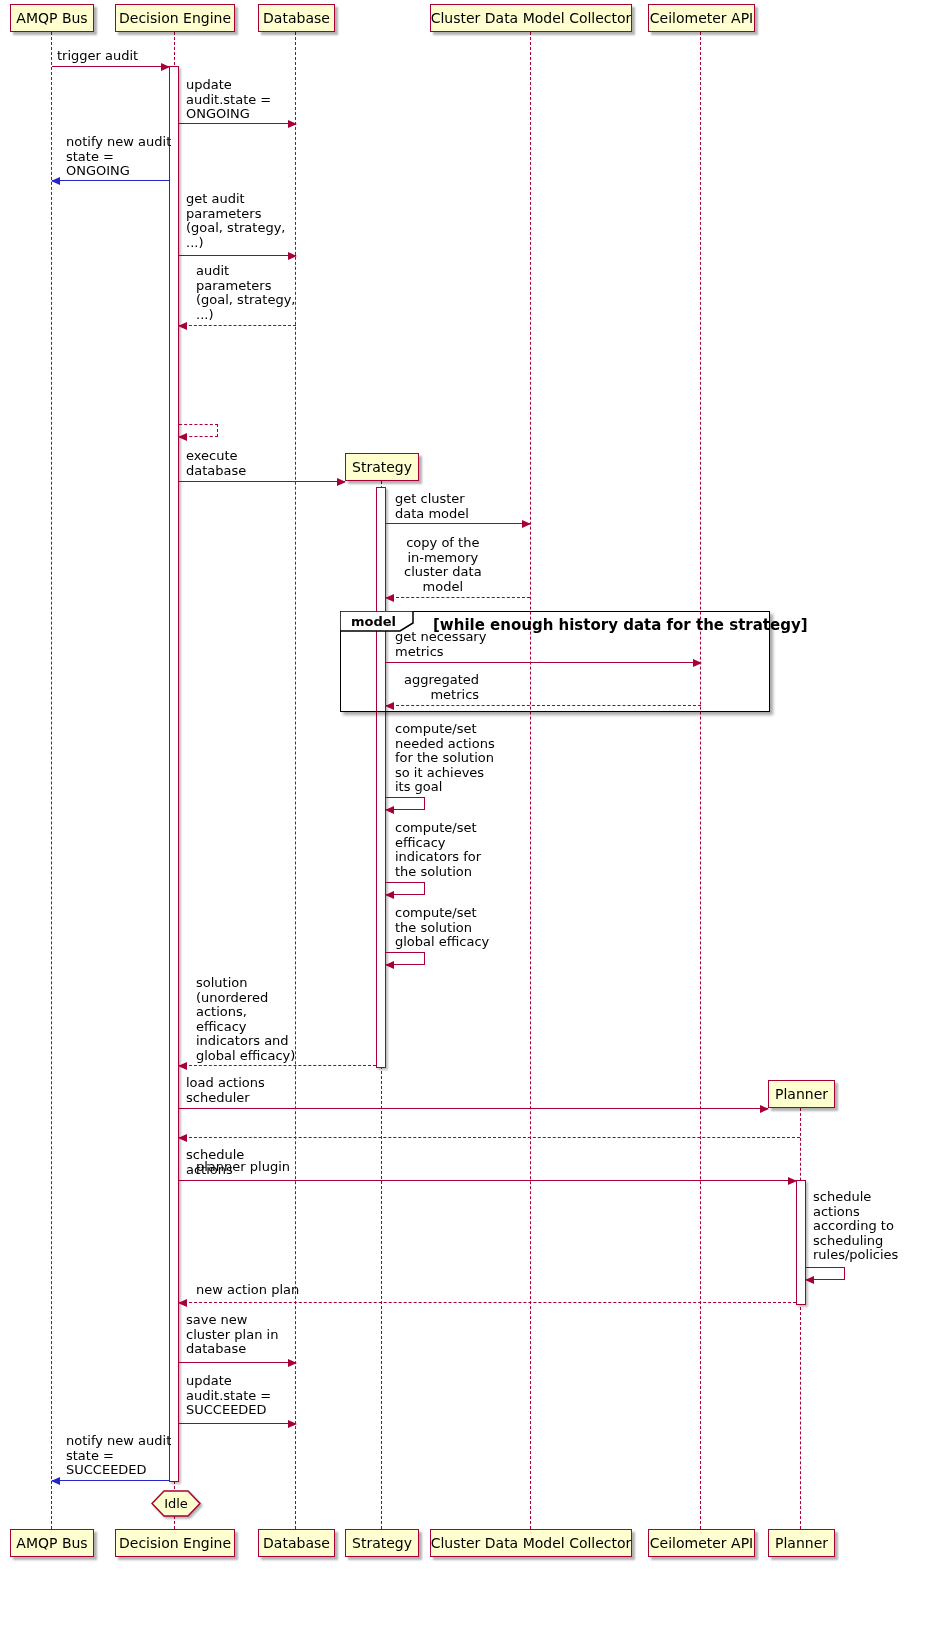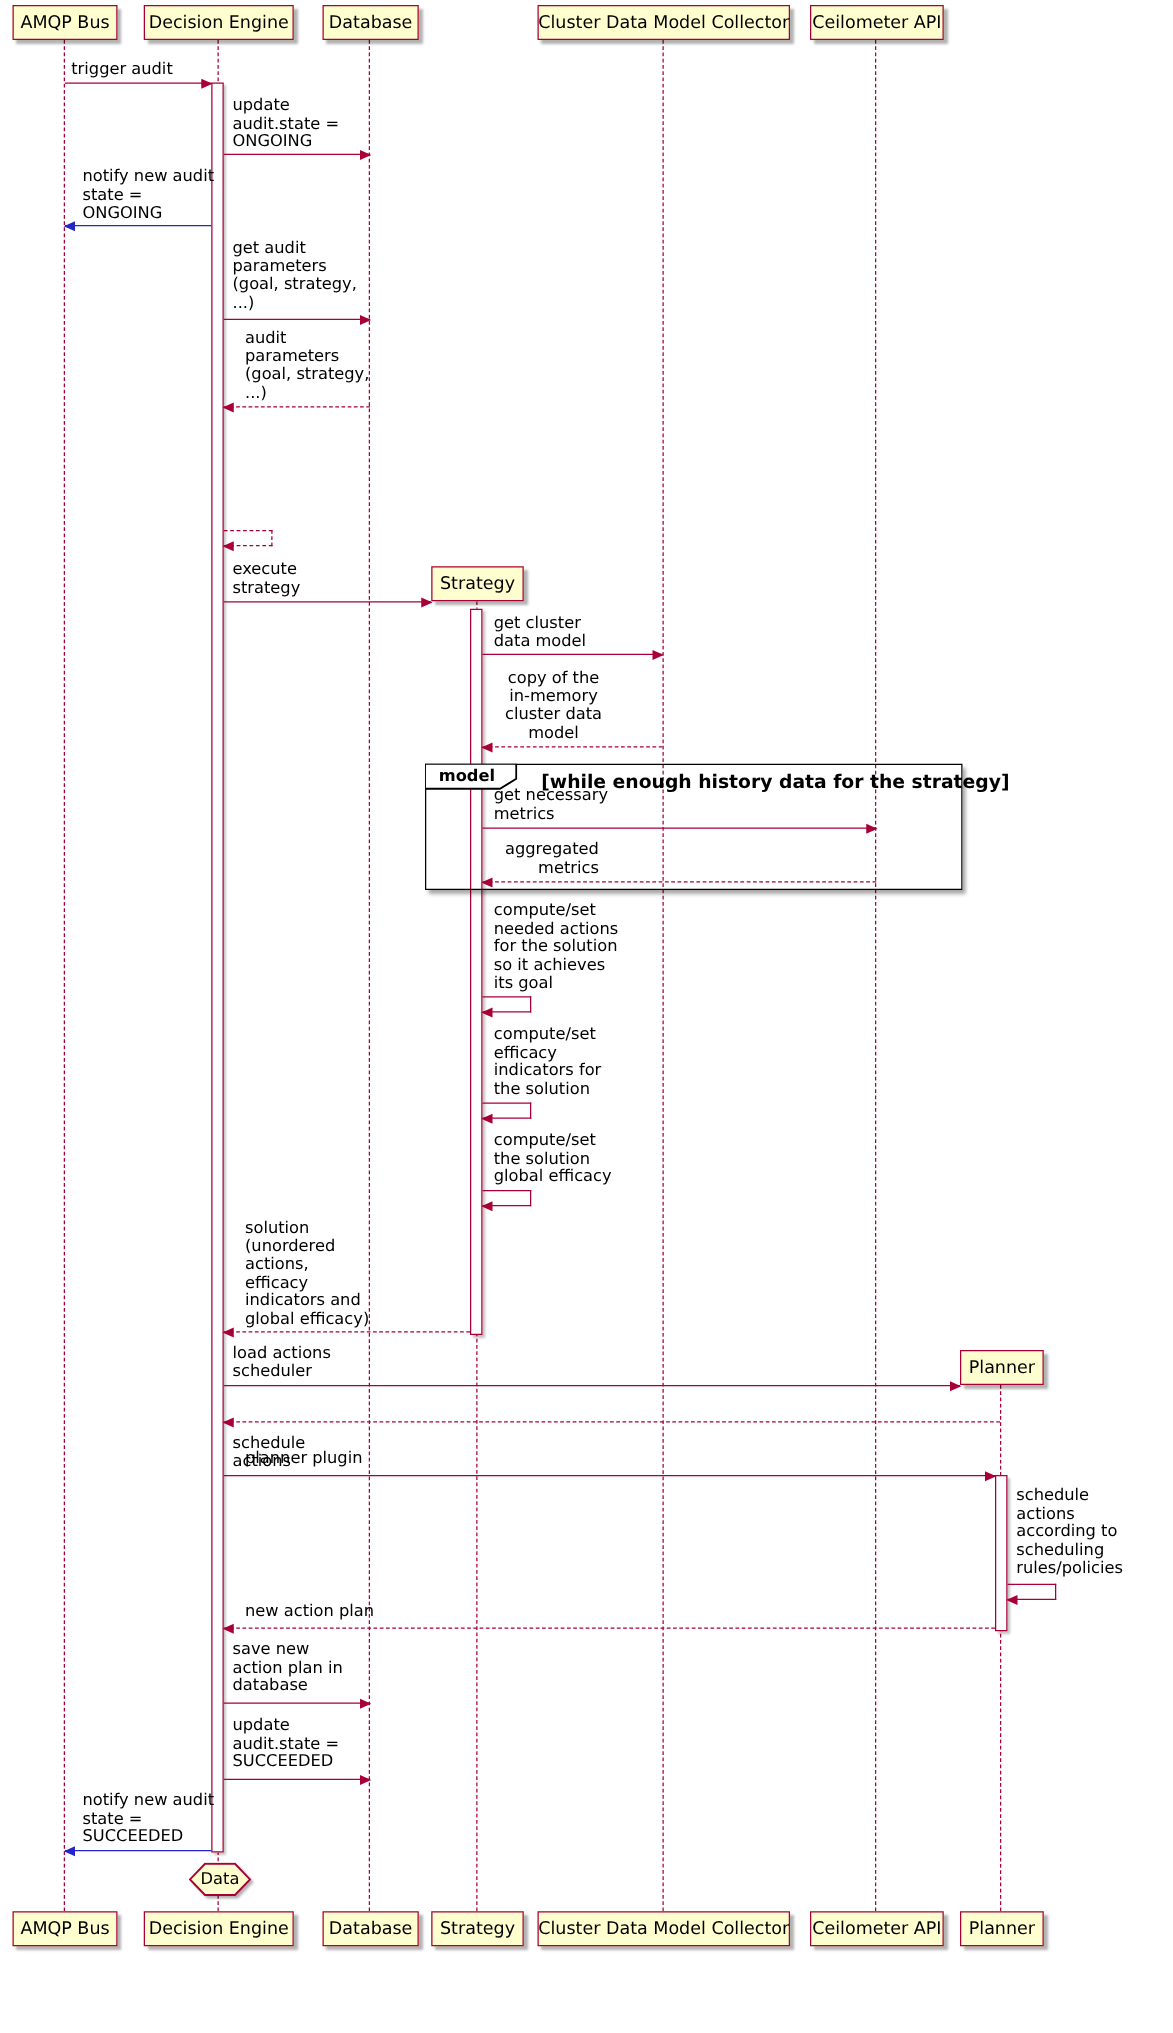--- a/index.html
+++ b/index.html
@@ -134,21 +134,21 @@
 ONGOING</div>
   <div class="label" style="left:186px;top:192px;">get audit
 parameters
 (goal, strategy,
 ...)</div>
   <div class="label" style="left:196px;top:264px;">audit
 parameters
 (goal, strategy,
 ...)</div>
   <div class="label" style="left:186px;top:449px;">execute
-strategy</div>
+database</div>
   <div class="label" style="left:395px;top:492px;">get cluster
 data model</div>
   <div class="label" style="left:404px;top:536px;text-align:center;">copy of the
 in-memory
 cluster data
 model</div>
   <div class="label" style="left:395px;top:630px;">get necessary
 metrics</div>
   <div class="label" style="left:404px;top:673px;text-align:right;">aggregated
 metrics</div>
@@ -175,21 +175,21 @@
   <div class="label" style="left:196px;top:1160px;">planner plugin</div>
   <div class="label" style="left:186px;top:1148px;">schedule
 actions</div>
   <div class="label" style="left:813px;top:1190px;">schedule
 actions
 according to
 scheduling
 rules/policies</div>
   <div class="label" style="left:196px;top:1283px;">new action plan</div>
   <div class="label" style="left:186px;top:1313px;">save new
-action plan in
+cluster plan in
 database</div>
   <div class="label" style="left:186px;top:1374px;">update
 audit.state =
 SUCCEEDED</div>
   <div class="label" style="left:66px;top:1434px;">notify new audit
 state =
 SUCCEEDED</div>
 
   <div class="participant" style="left:10px;top:4px;width:84px;">AMQP Bus</div>
   <div class="participant" style="left:115px;top:4px;width:120px;">Decision Engine</div>
@@ -197,21 +197,21 @@
   <div class="participant" style="left:430px;top:4px;width:202px;">Cluster Data Model Collector</div>
   <div class="participant" style="left:648px;top:4px;width:107px;">Ceilometer API</div>
 
   <div class="participant" style="left:345px;top:453px;width:74px;">Strategy</div>
   <div class="participant" style="left:768px;top:1080px;width:67px;">Planner</div>
 
   <div class="hex-wrap" style="left:151px;top:1490px;width:50px;height:27px;">
     <svg width="50" height="27">
       <polygon points="13,1 37,1 49,13.5 37,26 13,26 1,13.5" fill="#FEFECE" stroke="#A80036" stroke-width="1.5"></polygon>
     </svg>
-    <span class="hex-label">Data</span>
+    <span class="hex-label">Idle</span>
   </div>
 
   <div class="participant" style="left:10px;top:1529px;width:84px;">AMQP Bus</div>
   <div class="participant" style="left:115px;top:1529px;width:120px;">Decision Engine</div>
   <div class="participant" style="left:258px;top:1529px;width:77px;">Database</div>
   <div class="participant" style="left:345px;top:1529px;width:74px;">Strategy</div>
   <div class="participant" style="left:430px;top:1529px;width:202px;">Cluster Data Model Collector</div>
   <div class="participant" style="left:648px;top:1529px;width:107px;">Ceilometer API</div>
   <div class="participant" style="left:768px;top:1529px;width:67px;">Planner</div>
 

